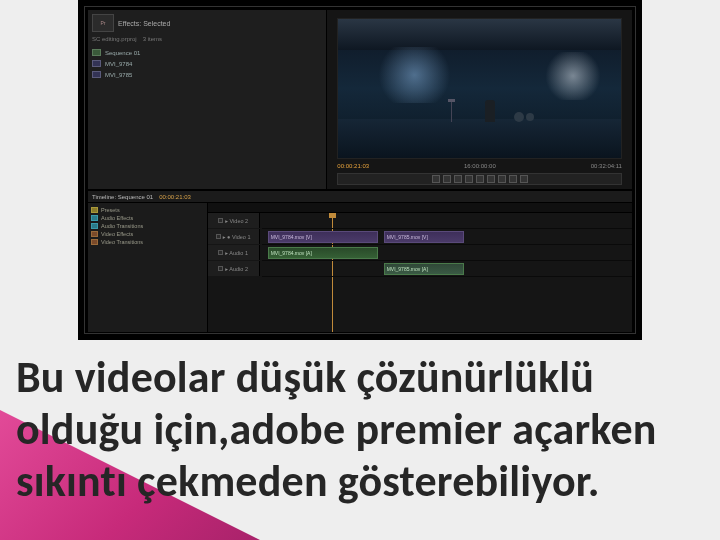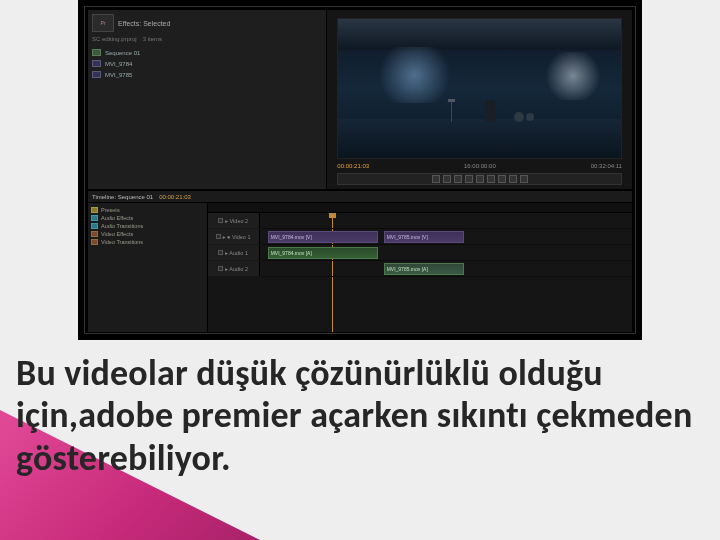--- a/index.html
+++ b/index.html
@@ -151,21 +151,21 @@
     display:flex; align-items:center;
   }
   .clip.a{ background:linear-gradient(#2a4a2a,#356035); border-color:#4a7a4a; color:#bde0bd;}
   .clip.a2{ background:linear-gradient(#304838,#3a5a44); }
 
   
   .caption{
     position:absolute; left:16px; right:6px; top:352px;
     font-family: Calibri, "Segoe UI", Arial, sans-serif;
     font-weight:700; color:#262626;
-    font-size:36px; line-height:1.18;
+    font-size:44px; line-height:1.18;
     letter-spacing:.2px;
   }
 </style>
 </head>
 <body>
 
 <div class="pink-grad"></div>
 
 <div class="shot">
   <div class="shot-inner">

